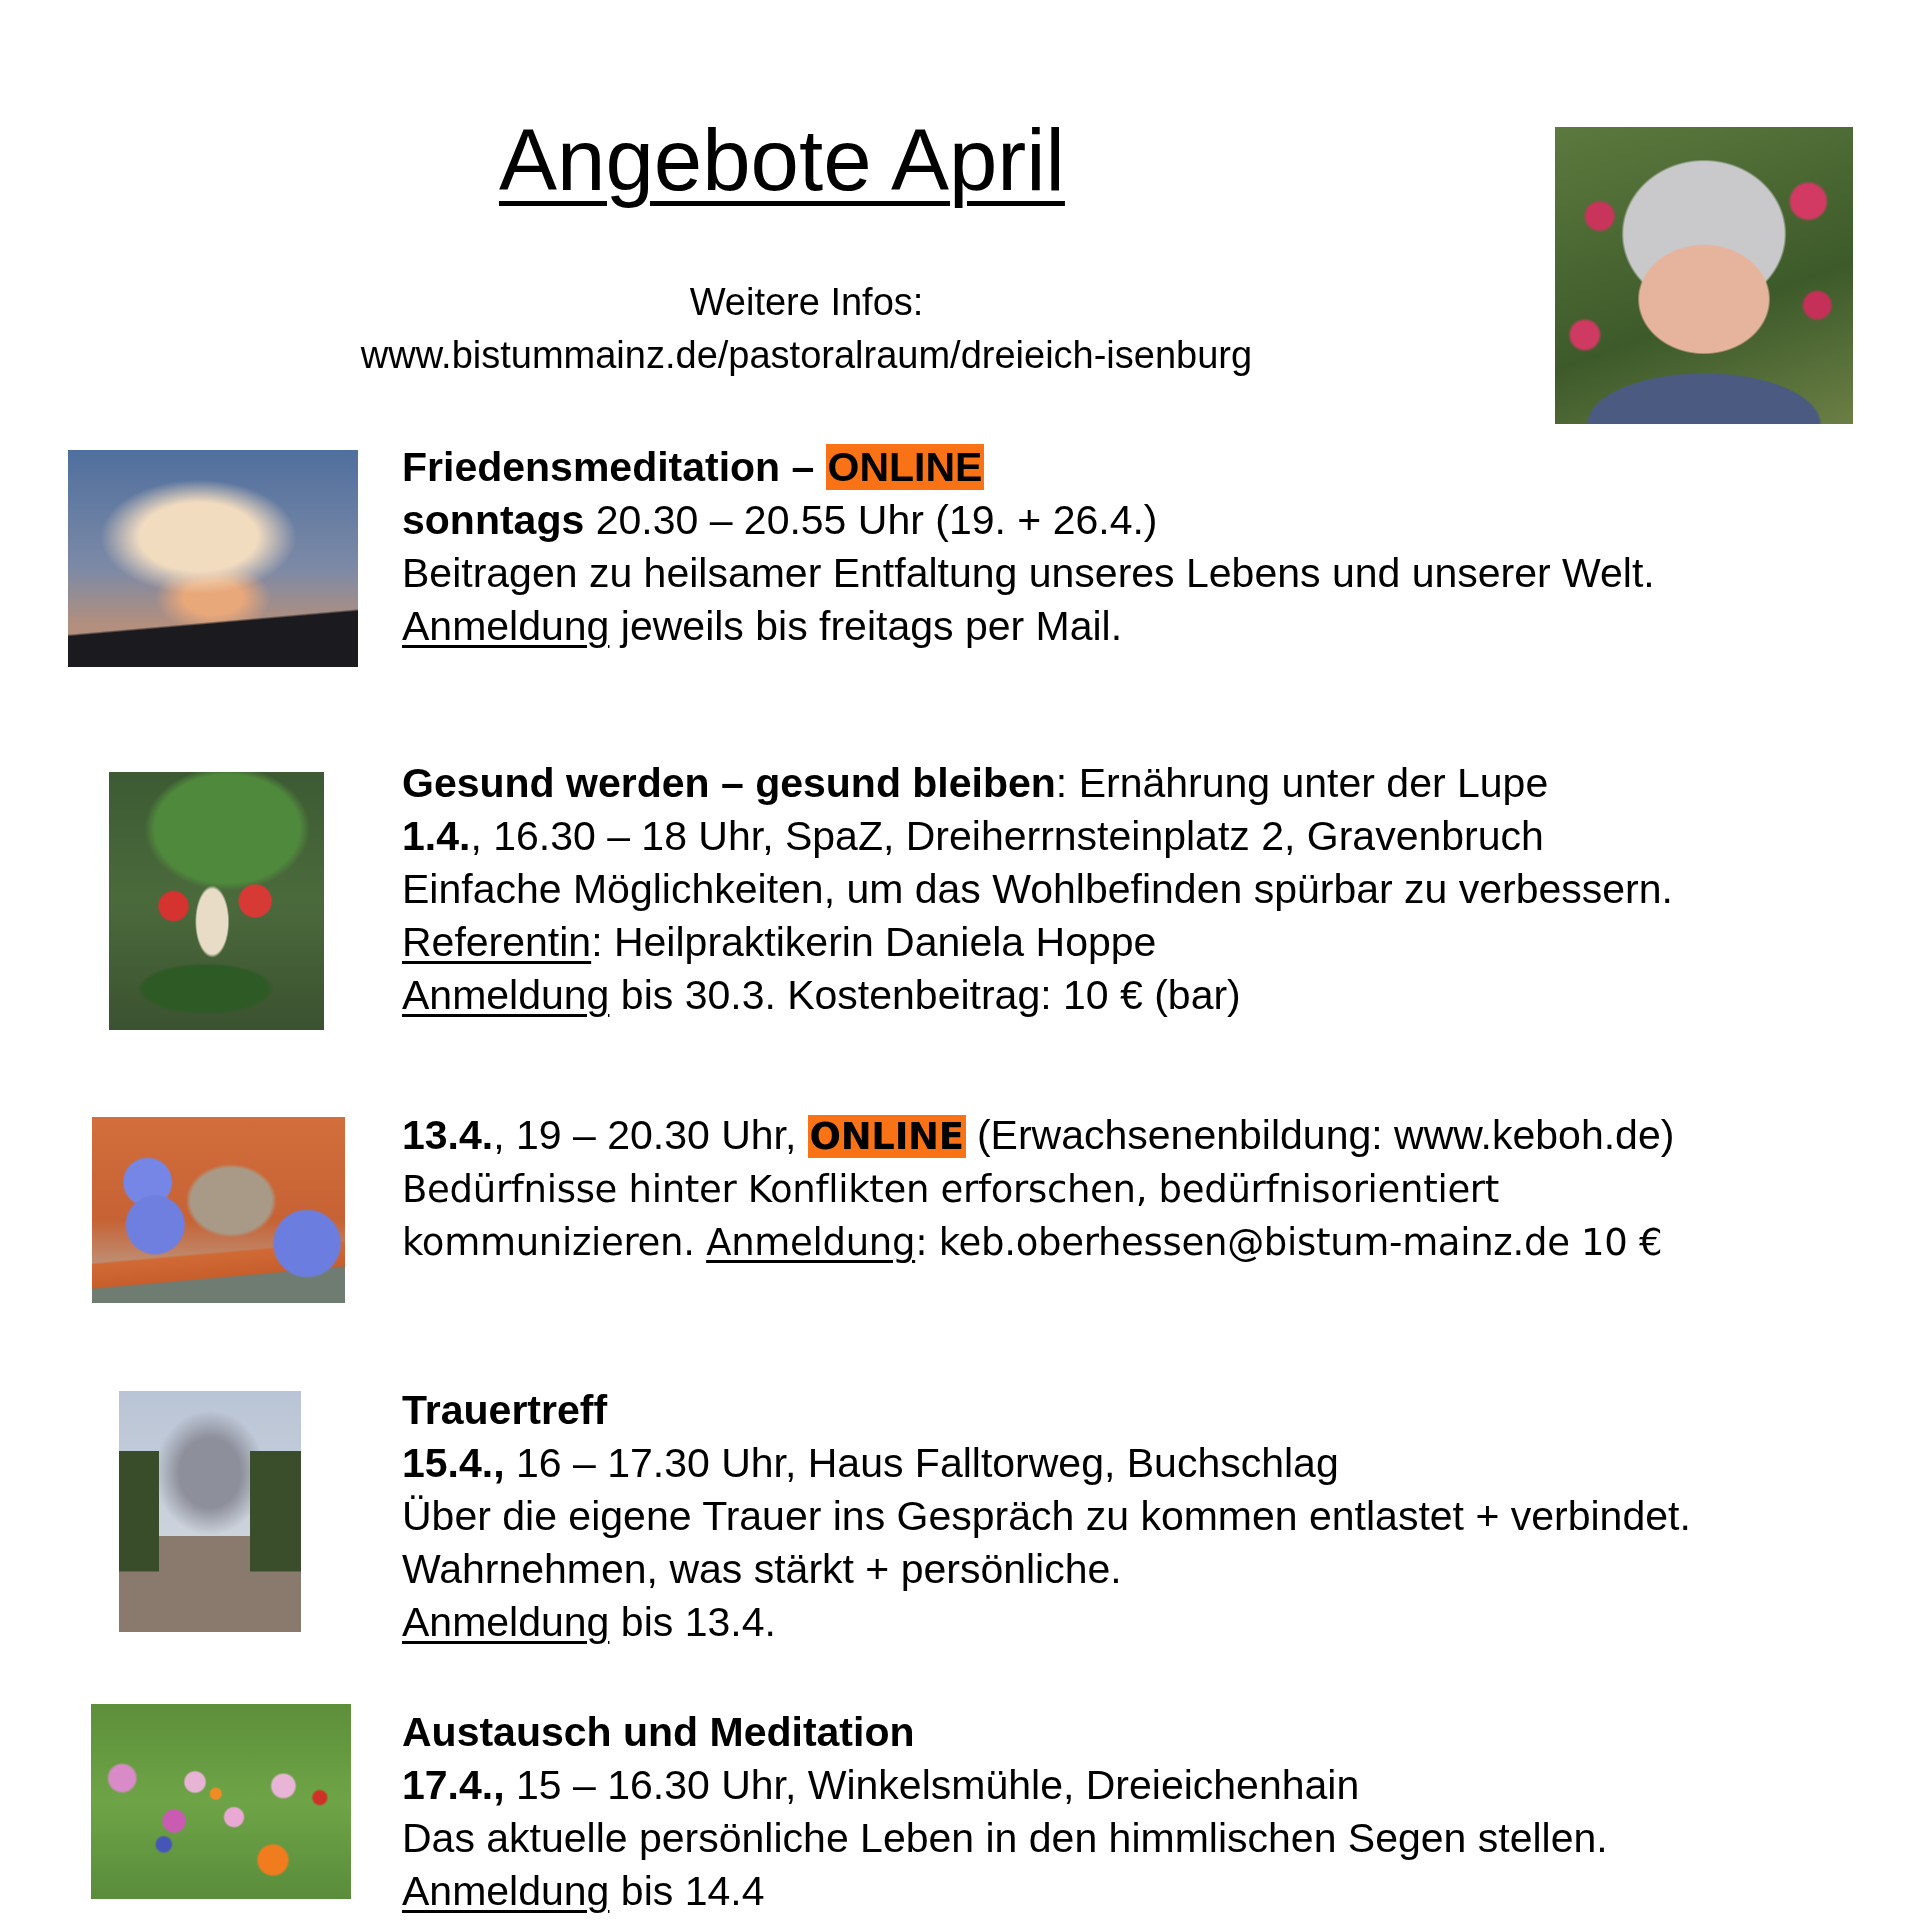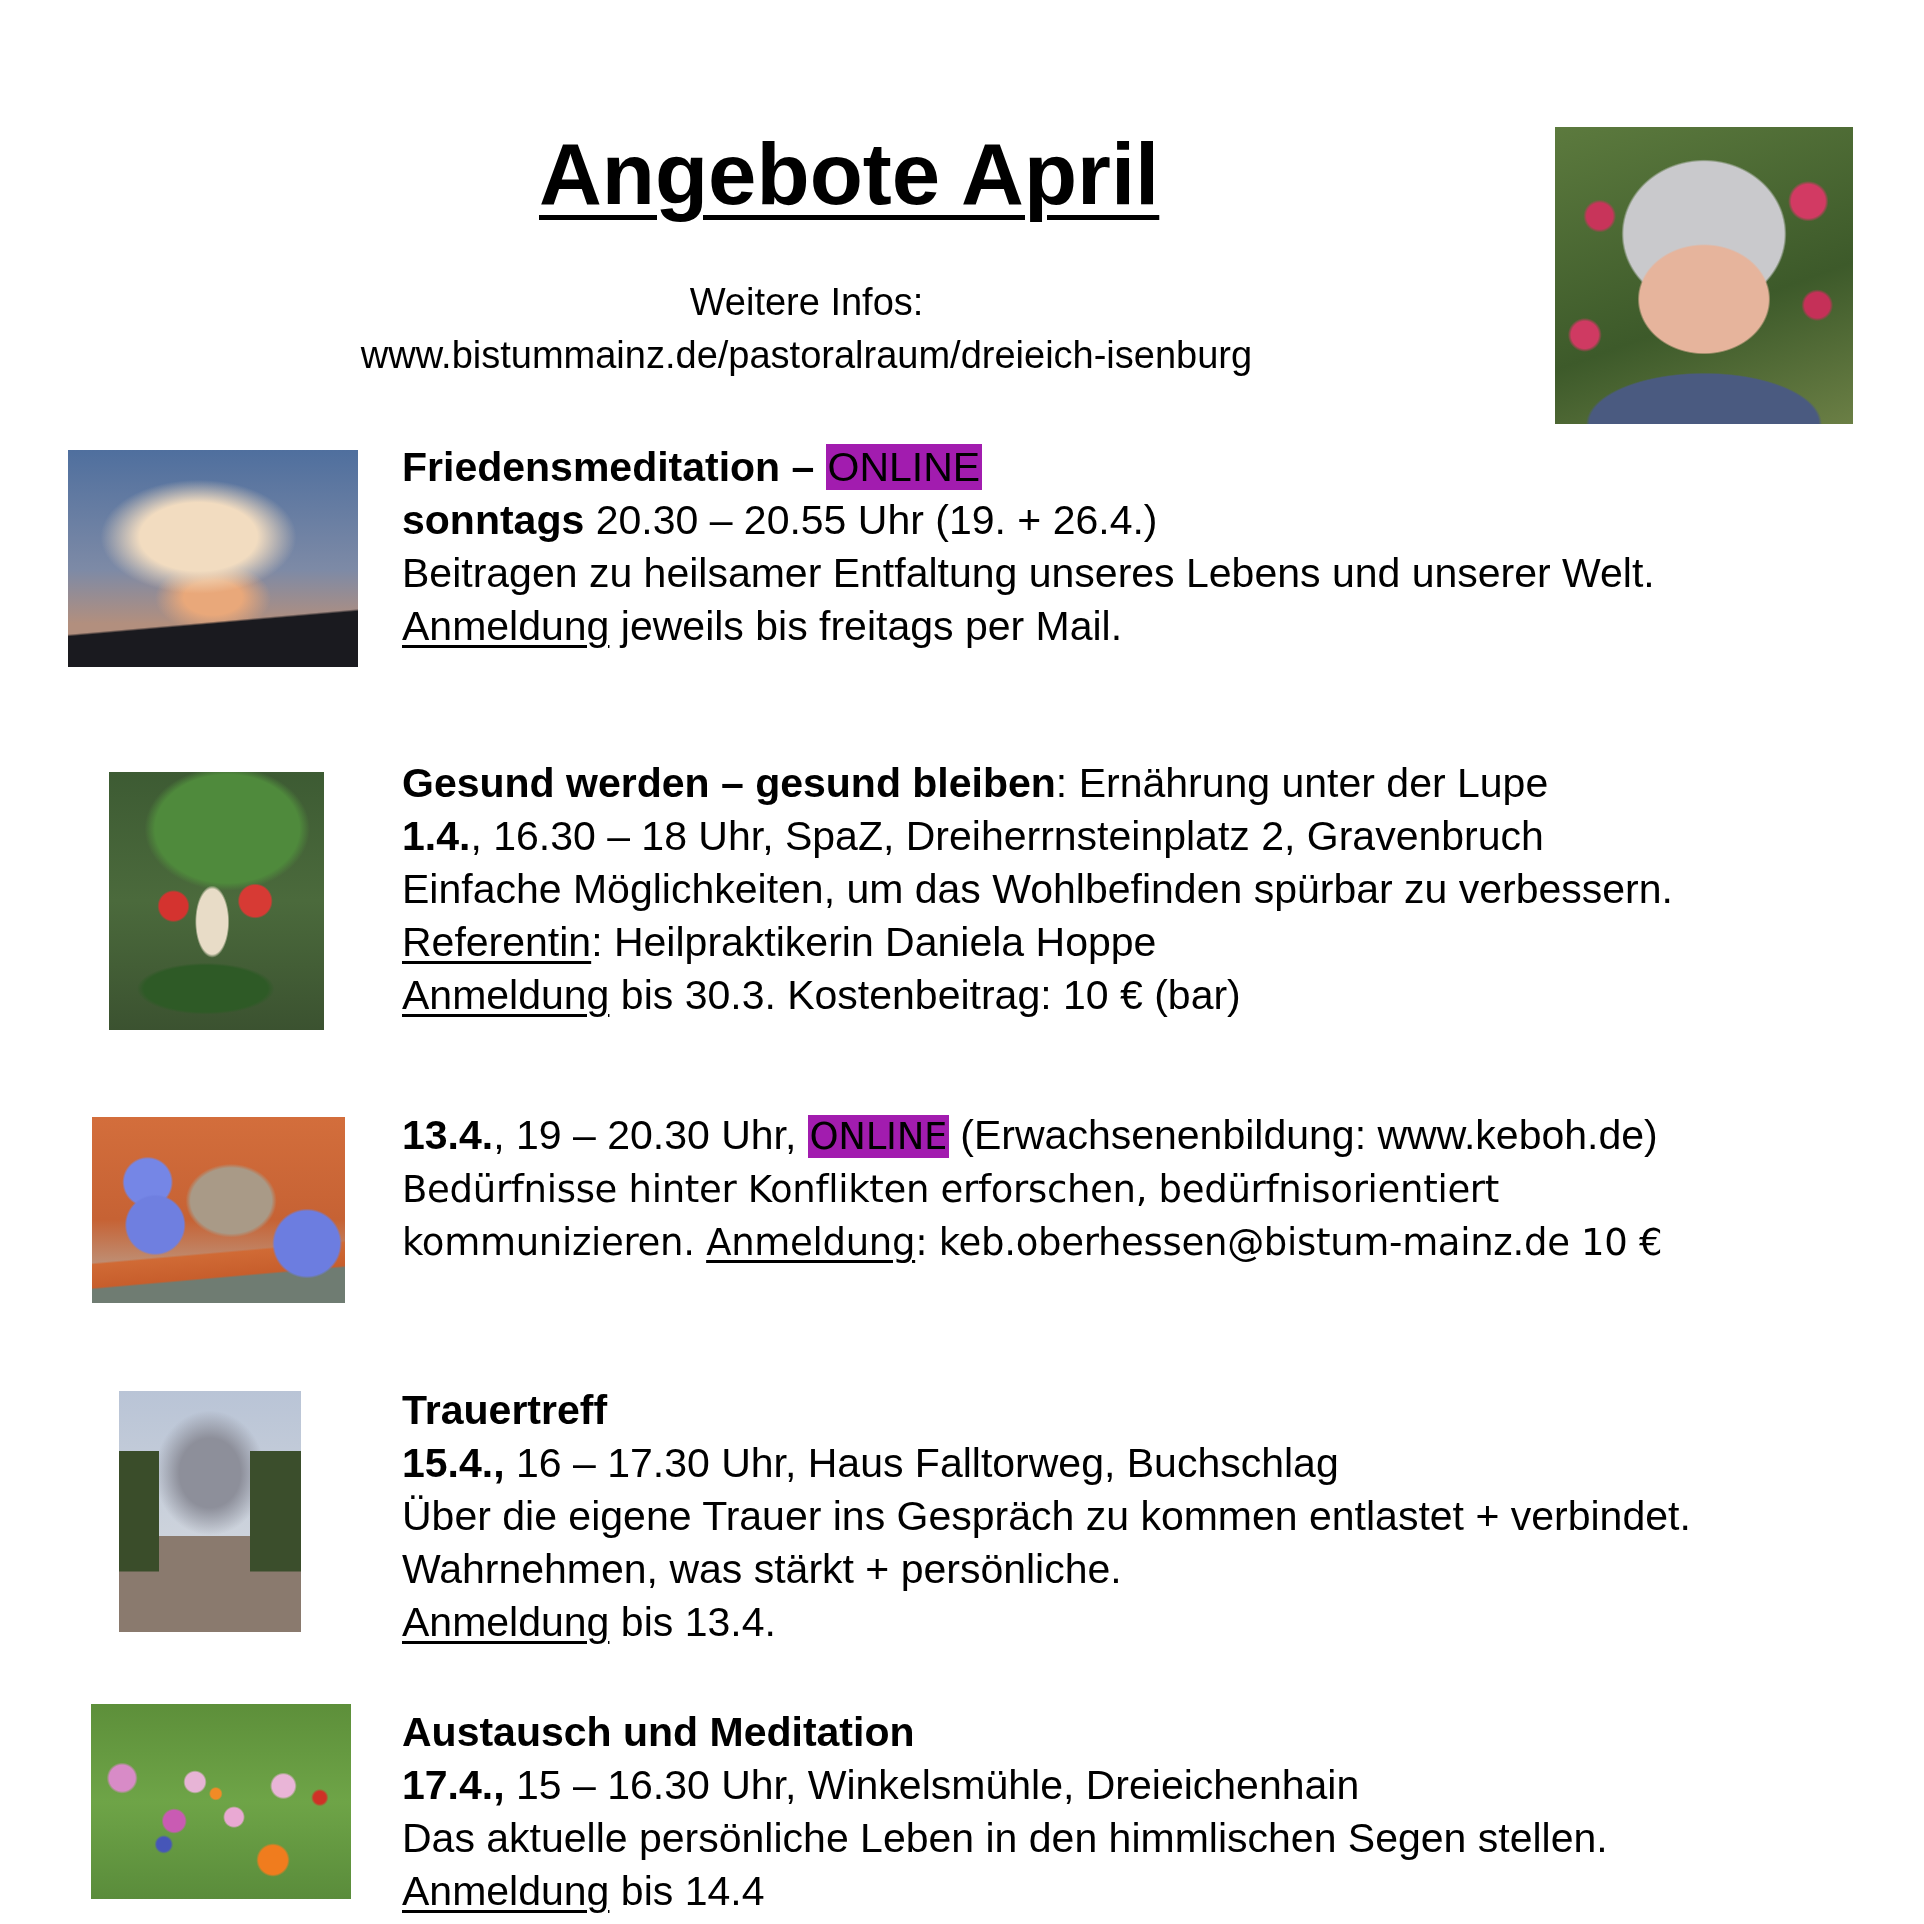--- a/index.html
+++ b/index.html
@@ -1,23 +1,23 @@
 <!DOCTYPE html>
 <html style="font-size:14.3px"><head>
 <meta charset="utf-8">
 <style>
   html, body { margin: 0; padding: 0; background: #ffffff; }
   body {
     width: 1925px; height: 1925px; position: relative; overflow: hidden;
     font-family: "Liberation Sans", sans-serif; color: #000;
   }
   .title {
-    position: absolute; left: 499px; top: 130px; width: 610px;
-    font-size: 87px; font-weight: bold; line-height: 1; white-space: nowrap;
-    text-decoration: underline; text-decoration-thickness: 4.5px; text-underline-offset: 10.7px; margin-left: 40px;
+    position: absolute; left: 499px; top: 116px; width: 610px;
+    font-size: 87px; font-weight: normal; line-height: 1; white-space: nowrap;
+    text-decoration: underline; text-decoration-thickness: 4.5px; text-underline-offset: 10.7px;
   }
   .infos {
     position: absolute; left: 223px; top: 276px; width: 1167px;
     text-align: center; font-size: 38px; line-height: 53px;
   }
   .portrait {
     position: absolute; left: 1555px; top: 127px; width: 298px; height: 297px; overflow: hidden;
     background:
       radial-gradient(ellipse 36% 30% at 50% 58%, #e6b49c 0 60%, transparent 62%),
       radial-gradient(ellipse 42% 38% at 50% 36%, #c9c9cc 0 64%, transparent 66%),
@@ -76,21 +76,21 @@
       radial-gradient(circle at 74% 42%, #e9b5d7 0 5%, transparent 6%),
       radial-gradient(circle at 48% 46%, #f18b26 0 3%, transparent 4%),
       radial-gradient(circle at 28% 72%, #4656b8 0 3%, transparent 4%),
       radial-gradient(circle at 88% 48%, #cf3126 0 2.5%, transparent 3.5%),
       linear-gradient(180deg, #5d8f3a, #6ea447 50%, #5a8c3b);
   }
   .section { position: absolute; left: 402px; font-size: 41px; line-height: 53px; white-space: nowrap; }
   .section .line { display: block; }
   .b { font-weight: bold; }
   .u { text-decoration: underline; text-decoration-thickness: 2.7px; text-underline-offset: 5.3px; margin-top: 16px; }
-  .hl { background: #a21caf; padding: 0 1.8px; }
+  .hl { background: #f97316; padding: 0 1.8px; font-weight: bold; }
   .alt { font-family: "DejaVu Sans", sans-serif; font-size: 37px; letter-spacing: -0.3px; }
   .s1 { top: 441px; }
   .s2 { top: 757px; }
   .s3 { top: 1109px; }
   .s4 { top: 1384px; }
   .s5 { top: 1706px; }
 </style>
 </head>
 <body>
 

